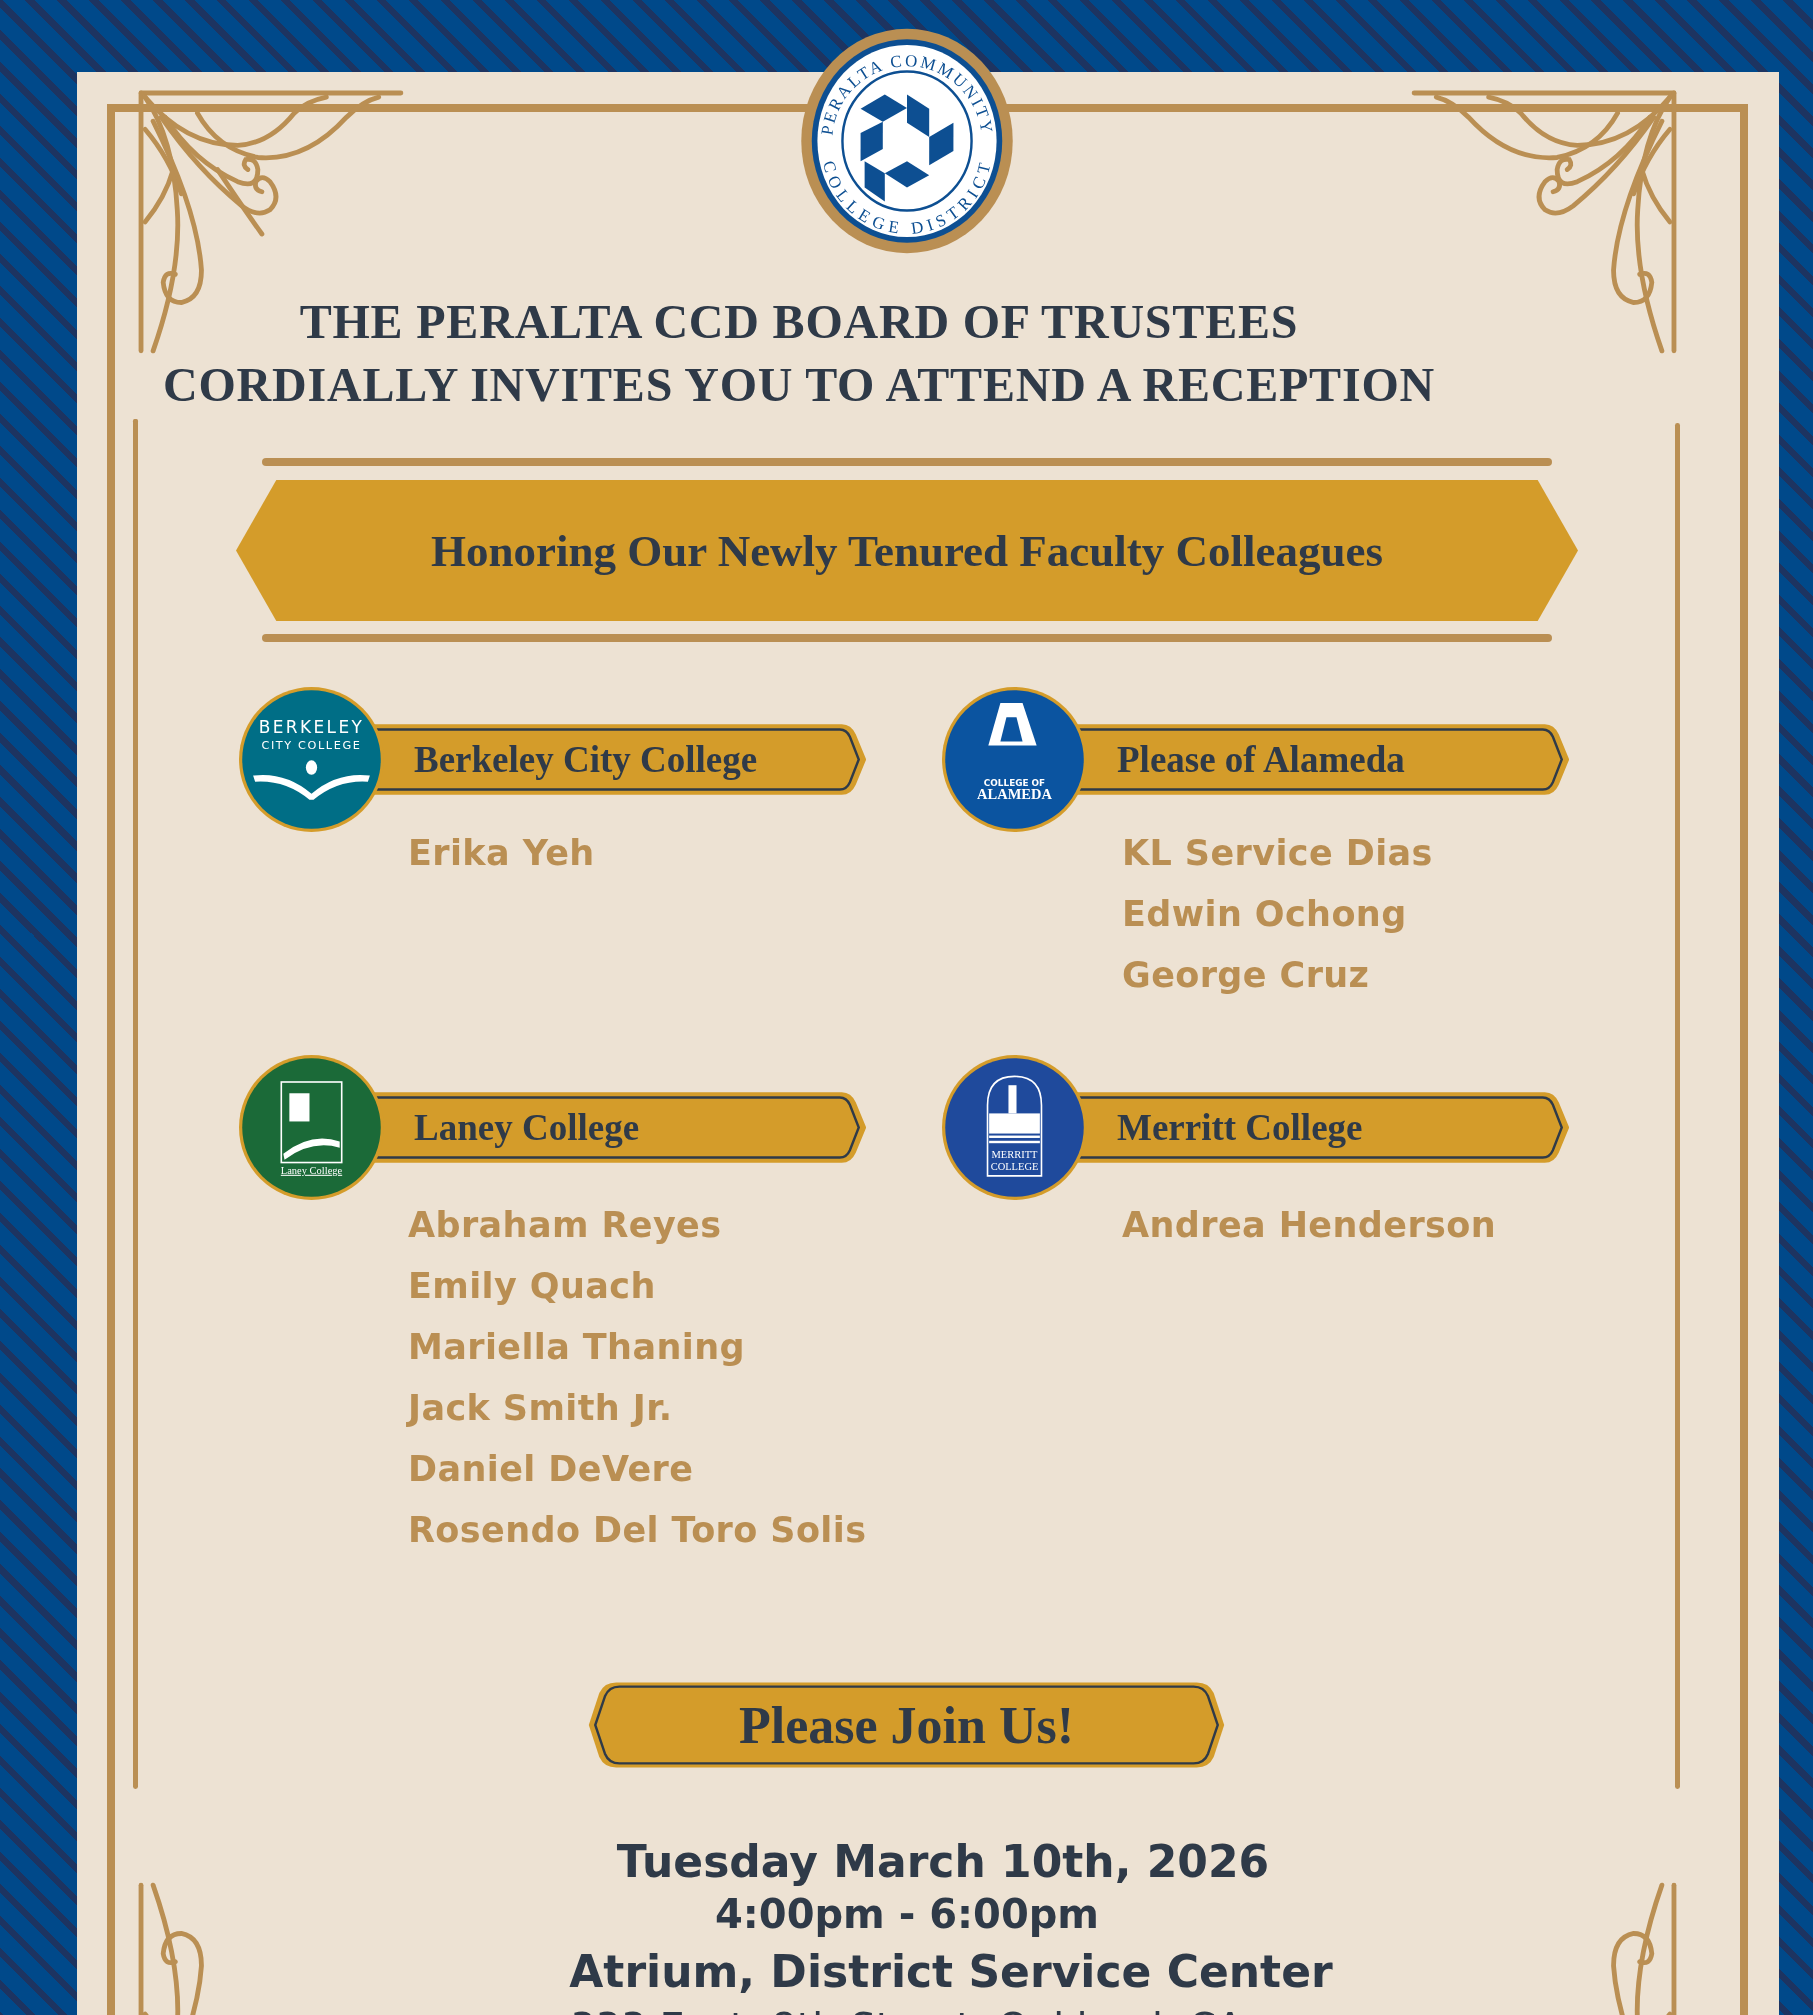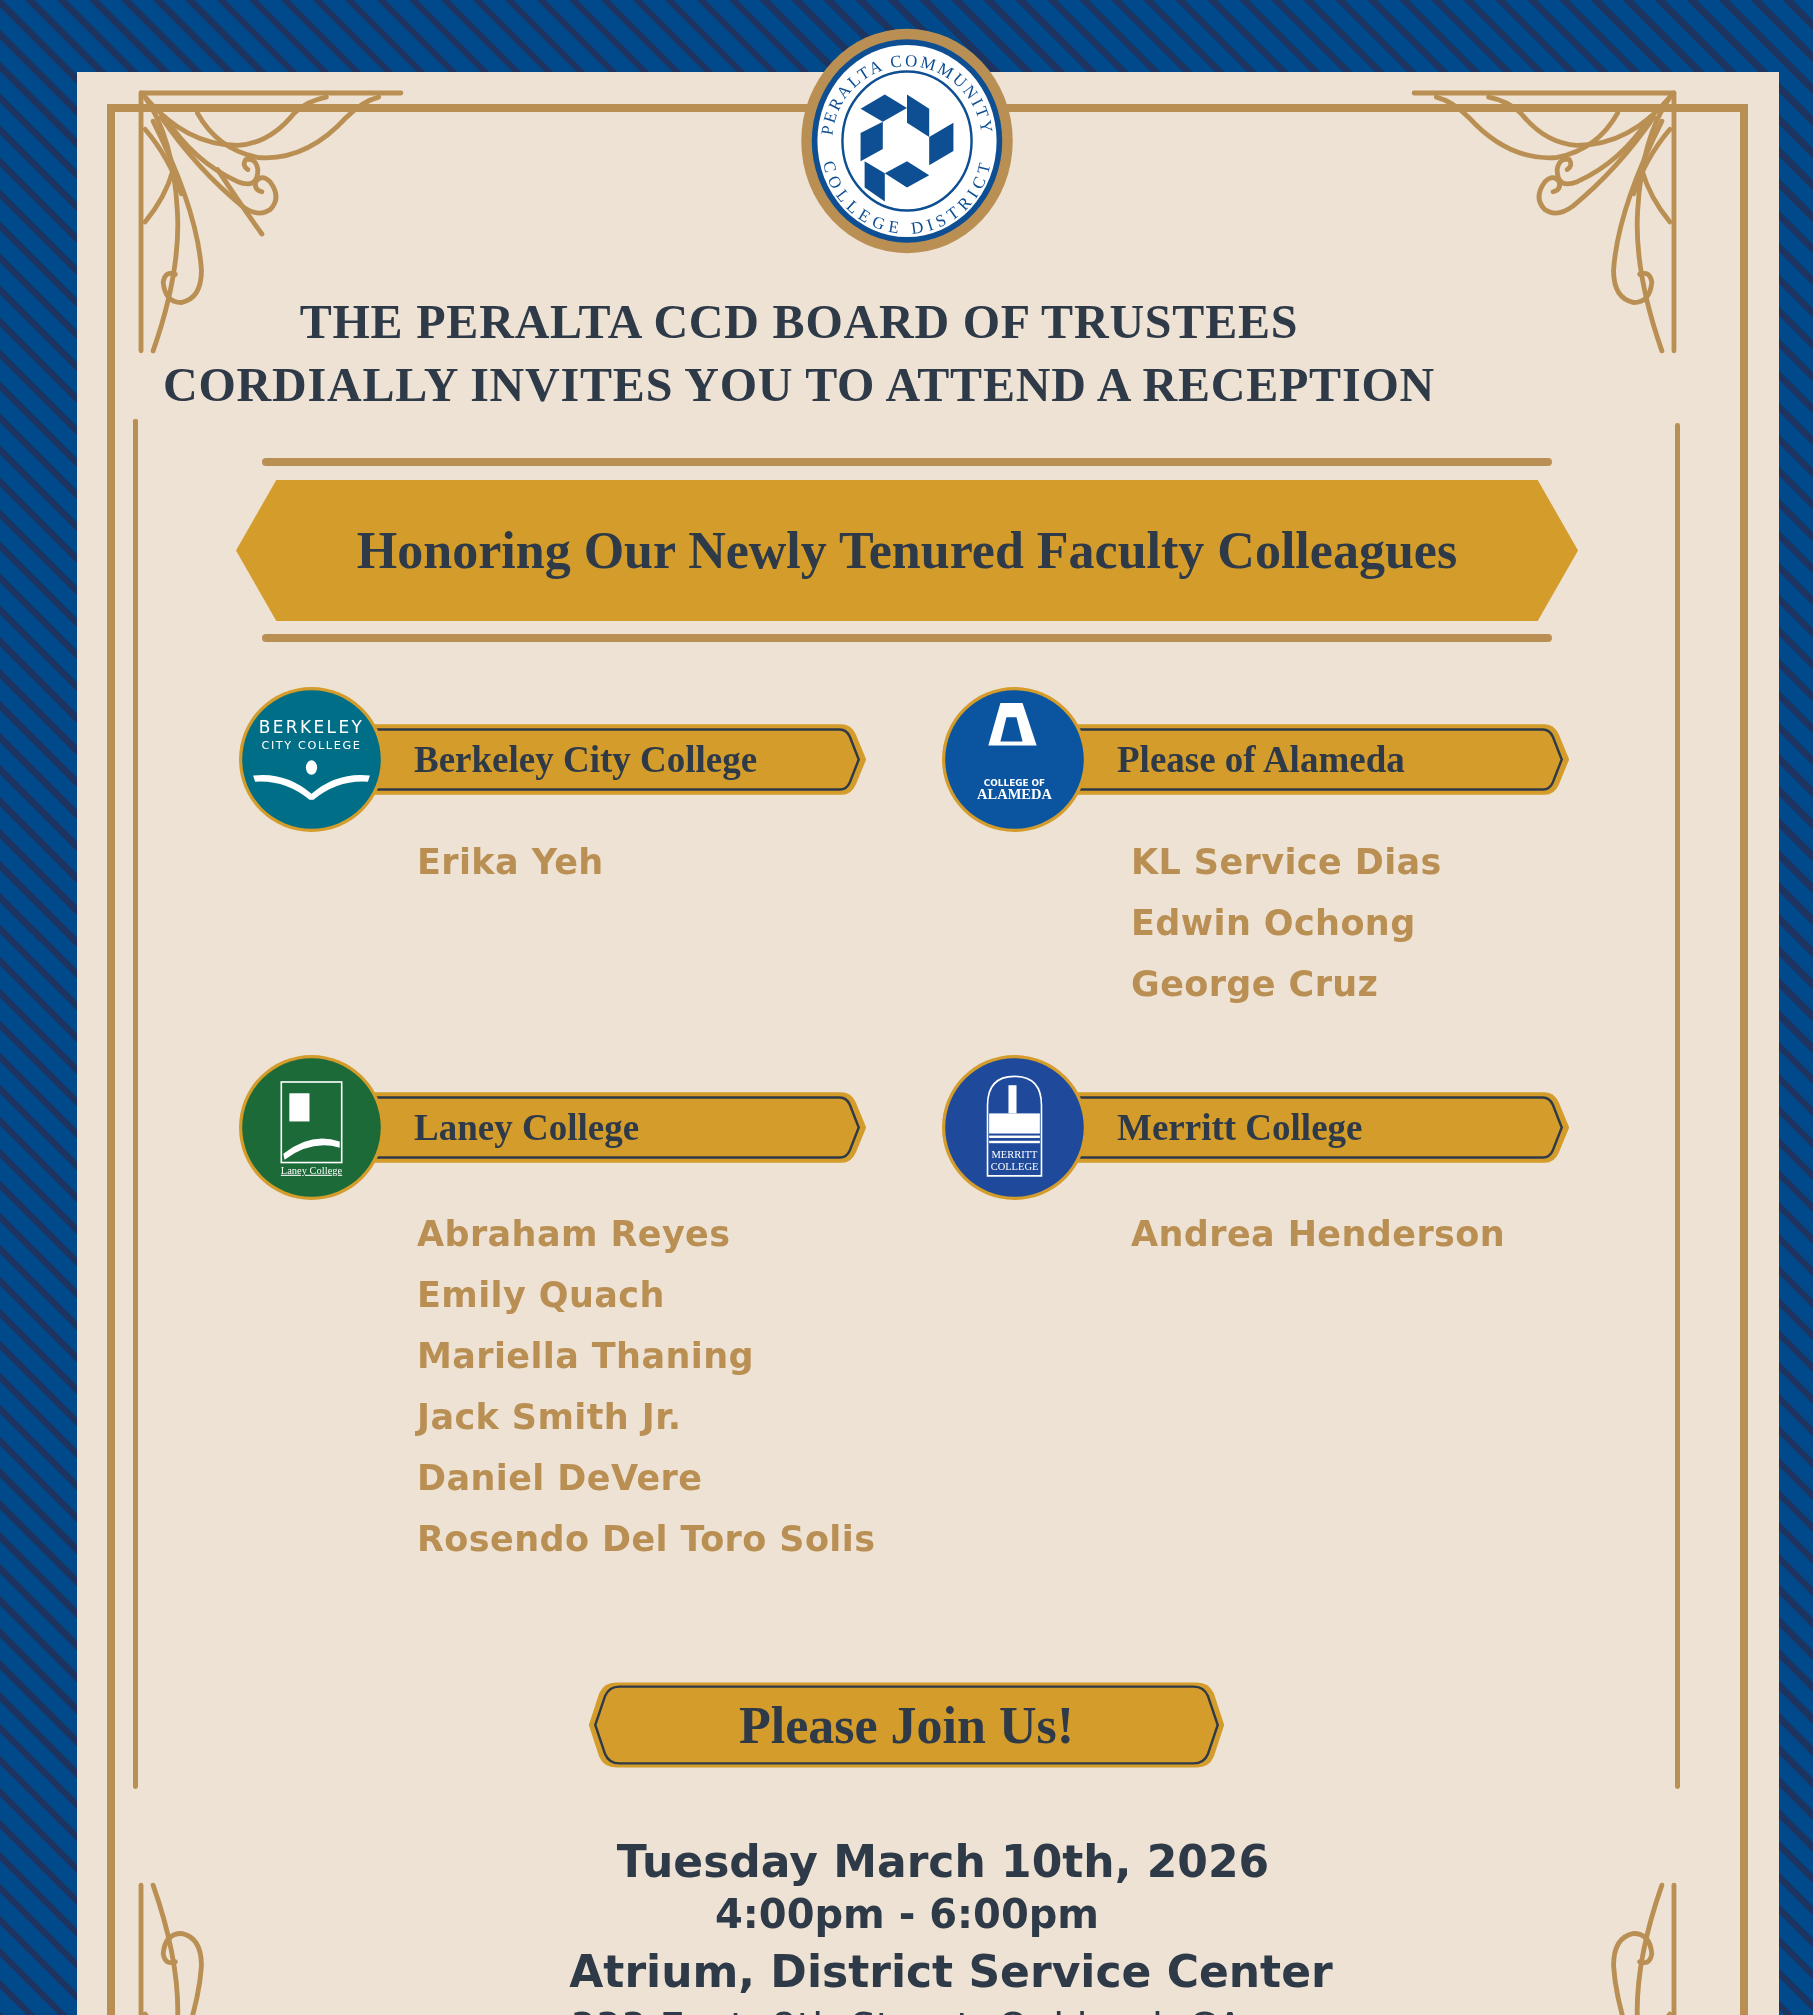--- a/index.html
+++ b/index.html
@@ -8,26 +8,26 @@
     background-image:repeating-linear-gradient(45deg,#00498a 0px,#00498a 16px,#1d3461 16px,#1d3461 22.6px);
     font-family:"Liberation Serif",serif;}
   .card{position:absolute;left:77px;top:72px;width:1702px;height:2125px;background:#ede2d3;}
   .frame-outer{position:absolute;left:107px;top:104px;width:1641px;height:2060px;border:8px solid #ba8f53;box-sizing:border-box;}
   .rail{position:absolute;background:#ba8f53;border-radius:2.4px;}
   .corner{position:absolute;width:282px;height:282px;}
   .seal{position:absolute;left:800px;top:28px;width:214px;height:226px;}
   .title{position:absolute;left:0;width:1598px;text-align:center;color:#2f3a48;font-weight:bold;font-size:48px;letter-spacing:0.8px;}
   .divider{position:absolute;left:262px;width:1290px;height:8px;background:#ba8f53;border-radius:4px;}
   .banner{position:absolute;left:236px;top:480px;width:1342px;height:141px;}
-  .banner-text{position:absolute;left:236px;top:480px;width:1342px;height:141px;display:flex;align-items:center;justify-content:center;color:#2f3a48;font-weight:bold;font-size:52px;}
+  .banner-text{position:absolute;left:236px;top:480px;width:1342px;height:141px;display:flex;align-items:center;justify-content:center;color:#2f3a48;font-weight:bold;font-size:45px;}
   .college{position:absolute;width:633px;height:153px;}
   .college .tab{position:absolute;left:97px;top:38px;width:532px;height:73px;}
   .college .tab-label{position:absolute;left:177px;top:38px;height:73px;display:flex;align-items:center;color:#2f3a48;font-weight:bold;font-size:37px;white-space:nowrap;}
   .college .logo{position:absolute;left:0;top:0;width:149px;height:149px;}
-  .names{position:absolute;list-style:none;margin:13px;padding:0;font-family:"DejaVu Sans",sans-serif;font-weight:bold;color:#ba8f53;font-size:35px;}
+  .names{position:absolute;list-style:none;margin:4px;padding:0;font-family:"DejaVu Sans",sans-serif;font-weight:bold;color:#ba8f53;font-size:35px;}
   .names li{height:61px;line-height:61px;white-space:nowrap;letter-spacing:0.4px;}
   .join{position:absolute;left:588px;top:1681px;width:637px;height:88px;}
   .join-text{position:absolute;left:588px;top:1681px;width:637px;height:88px;display:flex;align-items:center;justify-content:center;color:#2f3a48;font-weight:bold;font-size:52px;}
   .details{position:absolute;left:0;width:1814px;text-align:center;color:#2f3a48;font-family:"DejaVu Sans",sans-serif;}
 </style>
 </head>
 <body>
 
 <div class="card"></div>
 <div class="frame-outer"></div>

